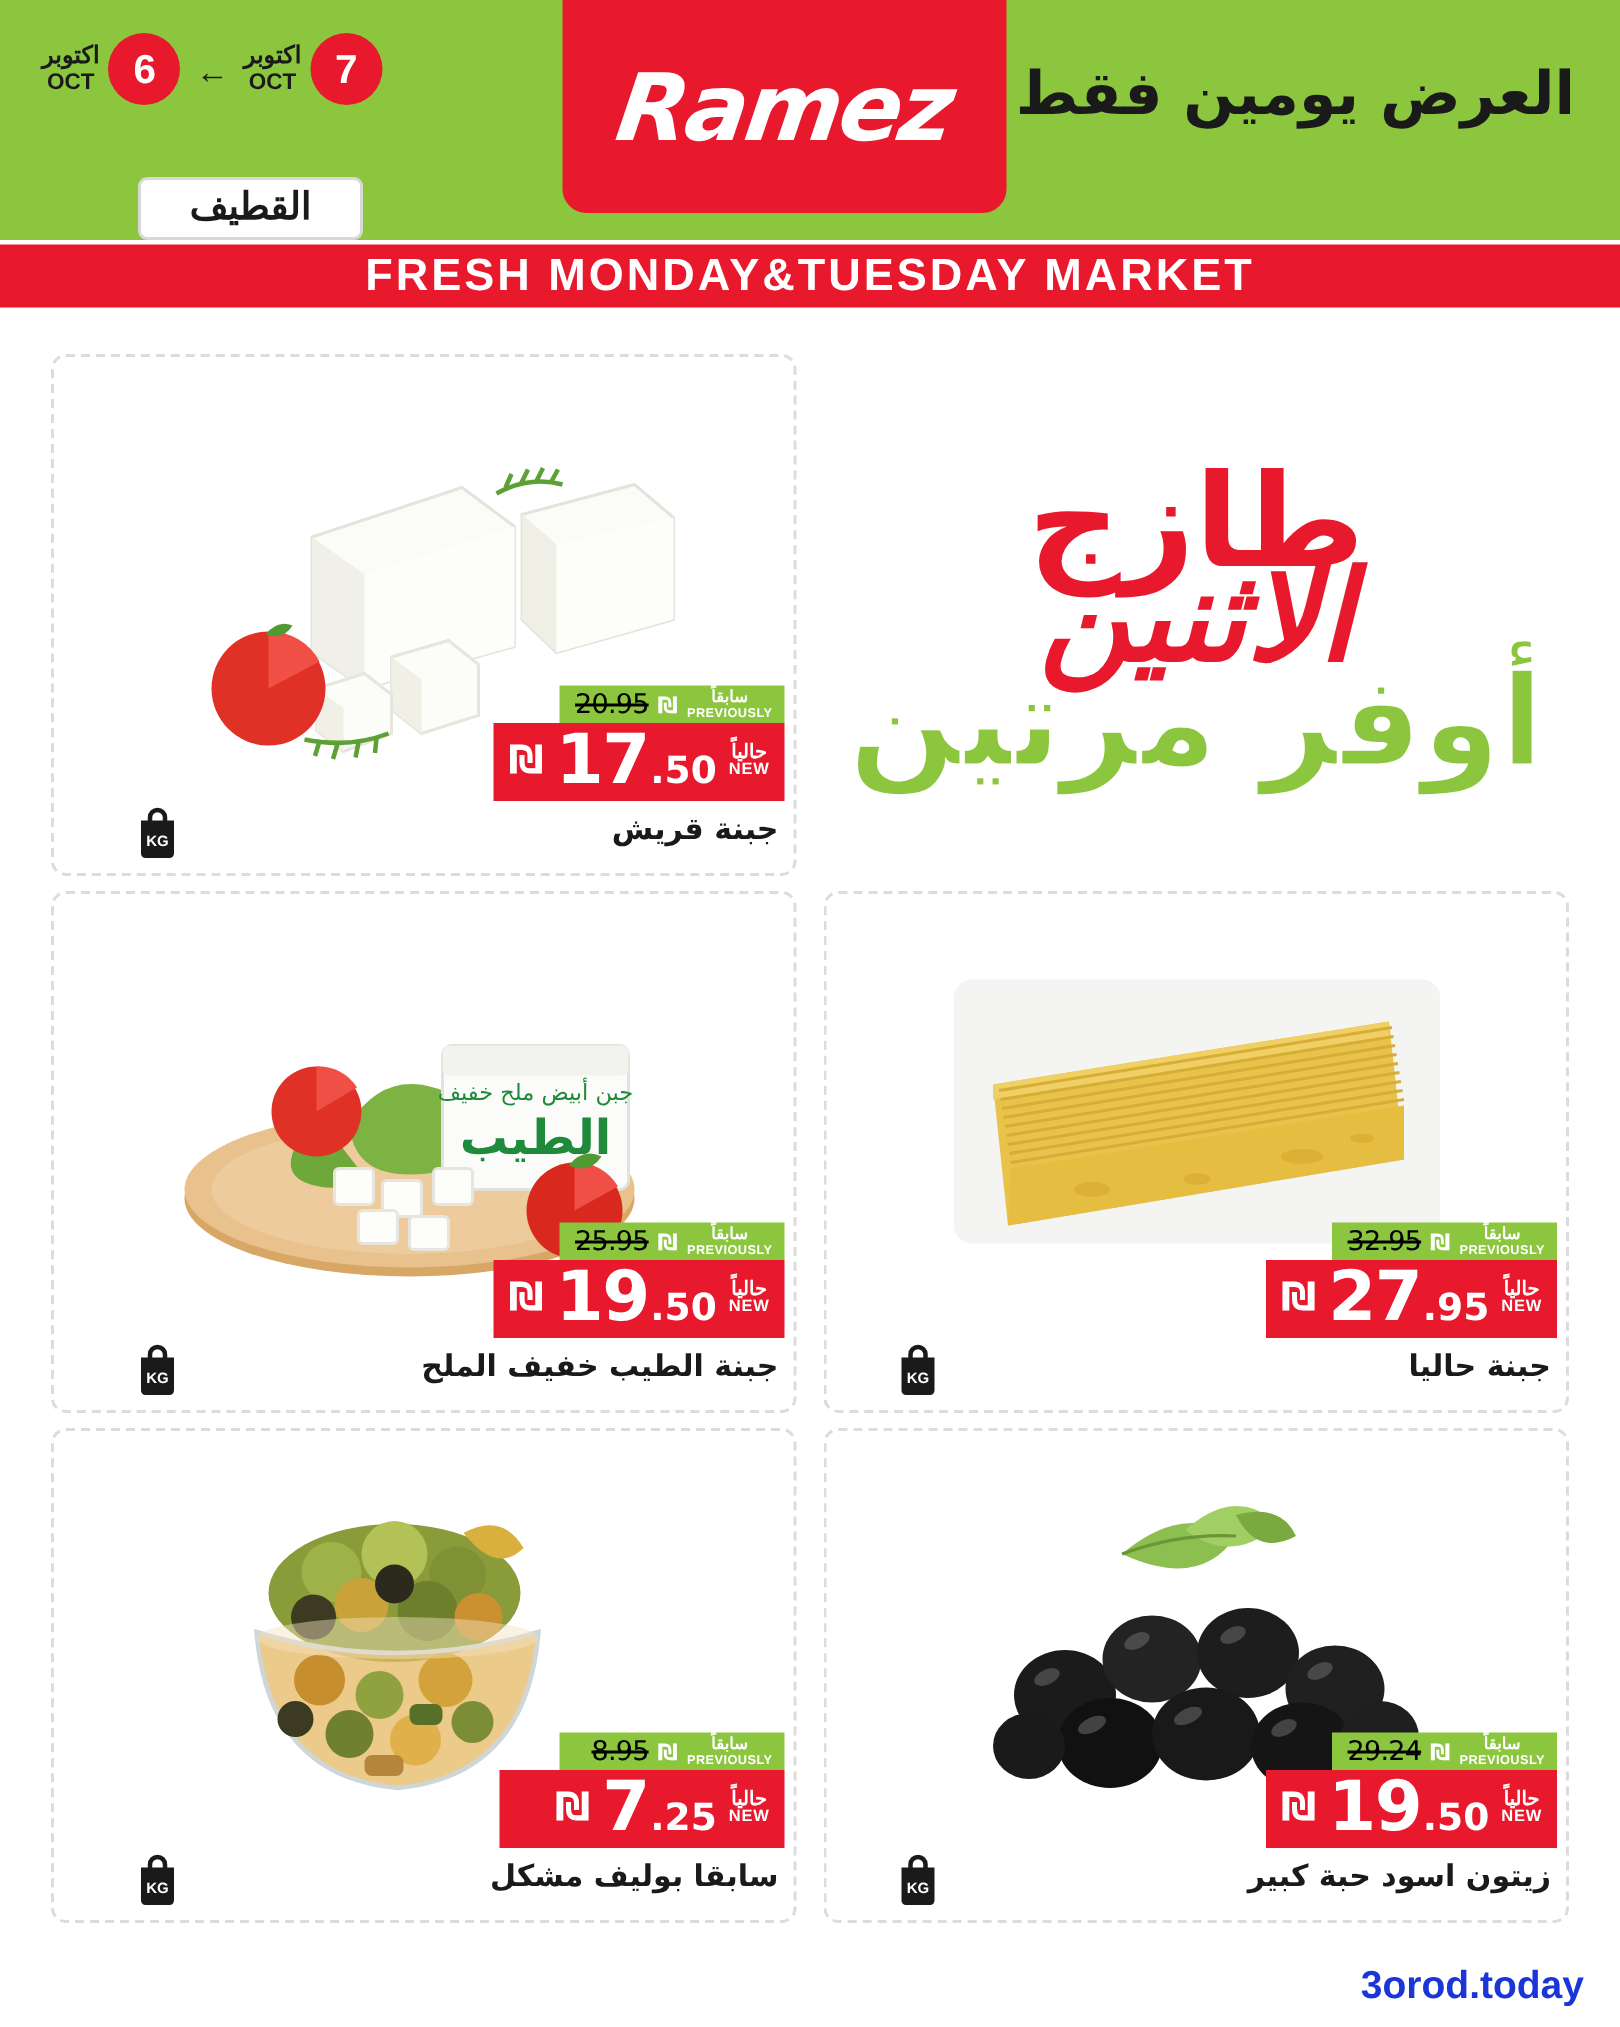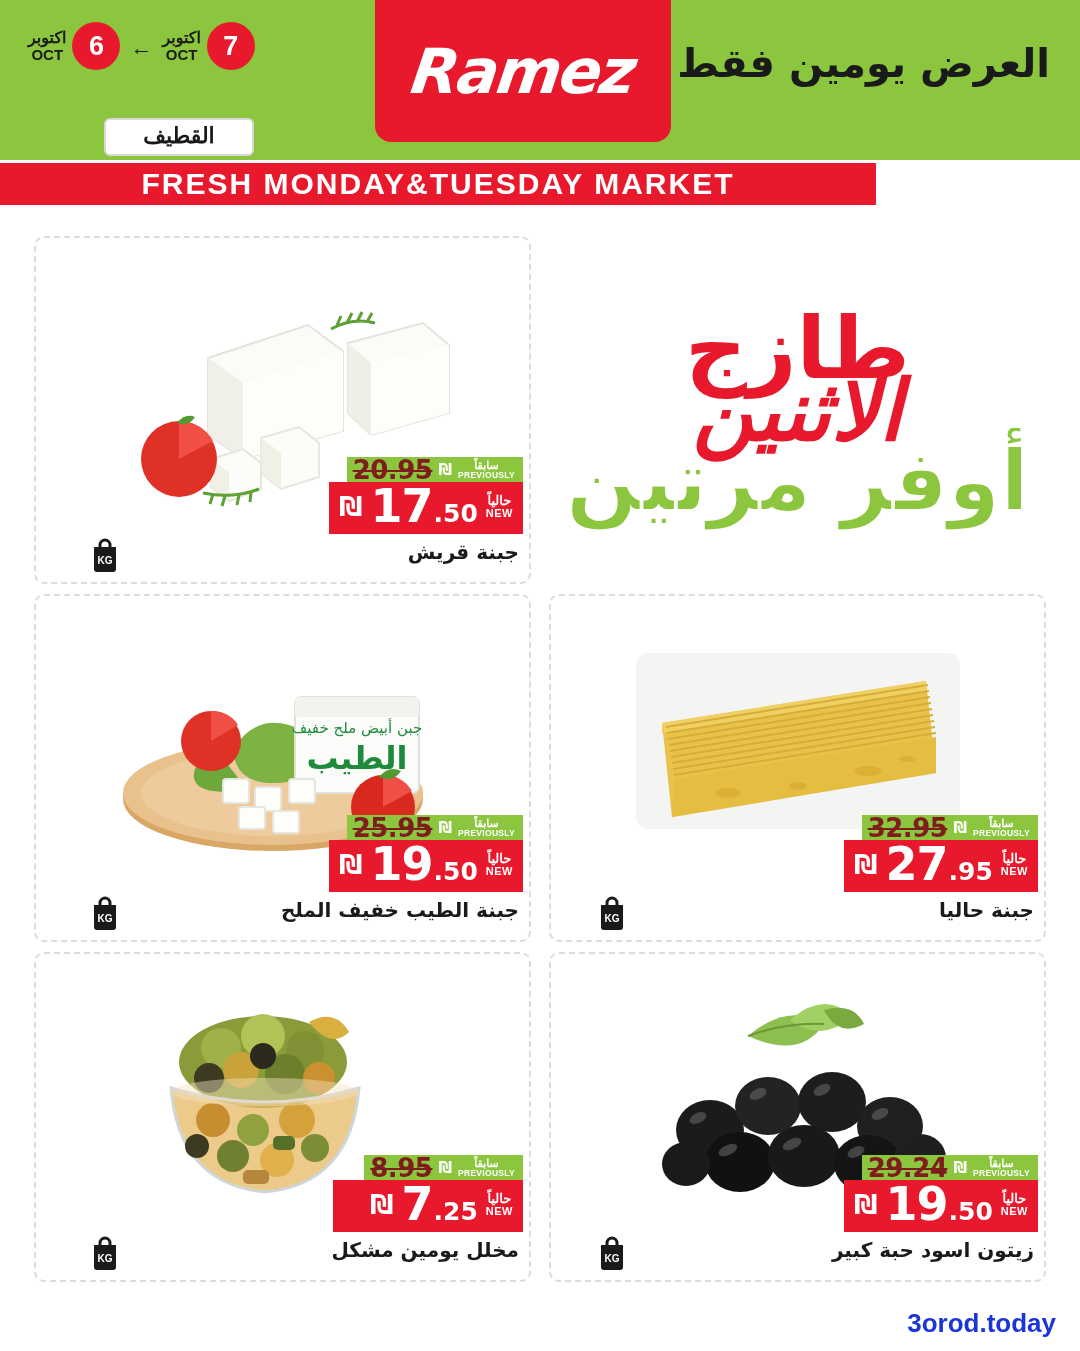--- a/index.html
+++ b/index.html
@@ -64,29 +64,29 @@
   .date-text .d-en { font-size: 15px; font-weight: bold; display: block; }
   .arrow-left {
     color: #1a1a1a;
     font-size: 22px;
     font-weight: bold;
     padding: 0 2px;
     margin-top: 4px;
   }
   .branch-box {
     position: absolute;
-    left: 104px;
+    left: 92px;
     top: 118px;
     min-width: 150px;
     background: #ffffff;
     border: 2px solid #d8d8d8;
     border-radius: 6px;
     text-align: center;
     padding: 3px 14px 5px;
-    font-size: 22px;
+    font-size: 25px;
     font-weight: bold;
     color: #1a1a1a;
     direction: rtl;
   }
   .logo-box {
     position: absolute;
     left: 375px;
     top: 0;
     width: 296px;
     height: 142px;
@@ -113,21 +113,21 @@
     font-size: 40px;
     font-weight: bold;
     color: #1a1a1a;
     direction: rtl;
     font-family: "DejaVu Sans", sans-serif;
   }
 
   
   .red-banner {
     position: relative;
-    width: 876px;
+    width: 1080px;
     height: 48px;
     background: #e8192c;
     border-top: 3px solid #ffffff;
     border-bottom: 3px solid #ffffff;
     display: flex;
     align-items: center;
     justify-content: center;
   }
   .red-banner span {
     color: #ffffff;
@@ -201,23 +201,23 @@
   .prev-label {
     color: #ffffff;
     text-align: center;
     line-height: 1;
     font-size: 9px;
     font-weight: bold;
   }
   .prev-label .l1 { display: block; font-size: 11px; }
   .prev-label .l2 { display: block; font-size: 8.5px; letter-spacing: .3px; }
   .prev-val {
-    color: #7f1d1d;
-    font-size: 26px;
-    font-weight: bold;
+    color: #000000;
+    font-size: 18px;
+    font-weight: normal;
     letter-spacing: -.5px;
     text-decoration: line-through;
     text-decoration-thickness: 2px;
     font-family: "DejaVu Sans", sans-serif;
   }
   .prev-cur {
     color: #ffffff;
     font-size: 15px;
     font-weight: bold;
   }
@@ -618,21 +618,21 @@
             <span class="l1">حالياً</span>
             <span class="l2">NEW</span>
           </div>
           <div class="new-price">
             <span class="np-int">7</span>
             <span class="np-dec">.25</span>
           </div>
           <span class="new-cur cur-glyph">₪</span>
         </div>
       </div>
-      <div class="prod-name">مخلل يومين مشكل</div>
+      <div class="prod-name">سابقا بوليف مشكل</div>
     </div>
   </div>
 
   <div class="cell cell-right">
     <div class="card">
       <div class="prod-img-wrap">
         <svg width="340" height="230" viewBox="0 0 340 230">
 
           <g>
             <path d="M120 56 q40 -34 76 -12 q-24 36 -76 12z" fill="#8cbf4f"></path>

